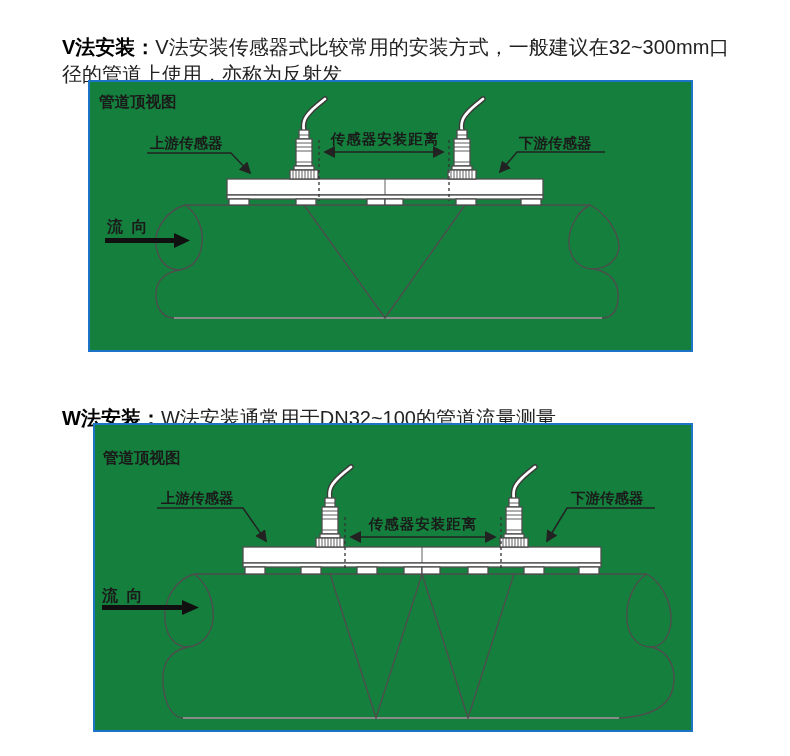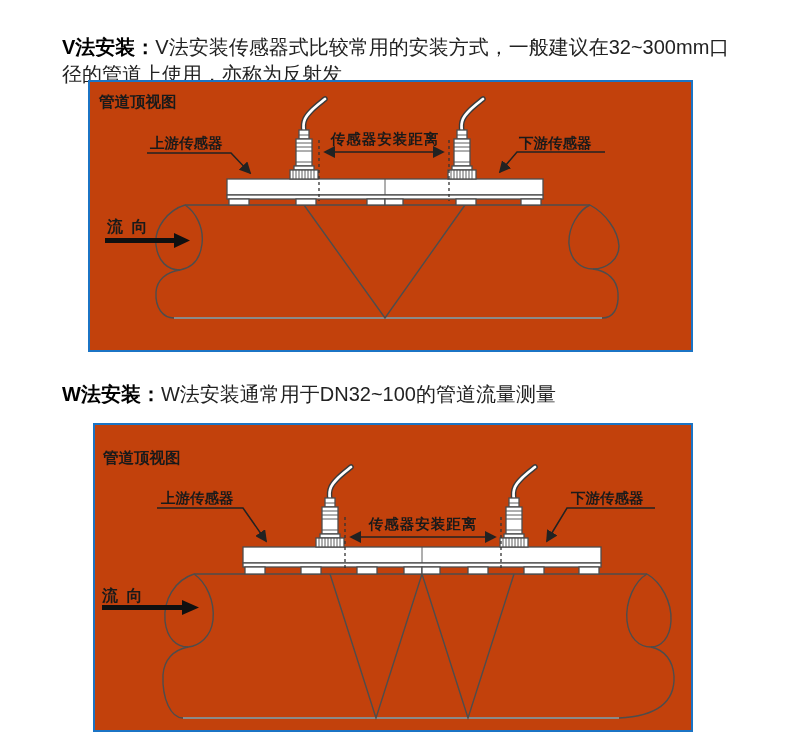--- a/index.html
+++ b/index.html
@@ -5,22 +5,22 @@
   :root{
     --accent:#1b74c5; --line:#4d4d4d; --dim:#222222; --text:#1f1f1f;
   }
   *{box-sizing:border-box;}
   html,body{margin:0;padding:0;background:#ffffff;}
   body{font-family:"Liberation Sans","DejaVu Sans",sans-serif;color:var(--text);}
   .page{position:relative;width:790px;height:756px;background:#fff;overflow:hidden;}
   .para{position:absolute;left:62px;font-size:20px;line-height:27px;color:#222;}
   .para .hd{font-weight:bold;color:#000;}
   .para-v{top:14px;width:668px;}
-  .para-w{top:361px;width:690px;}
-  .figbox{position:absolute;border:2px solid var(--accent);background:#c2410c;}
+  .para-w{top:385px;width:690px;}
+  .figbox{position:absolute;border:2px solid var(--accent);background:#15803d;}
   .figbox-v{left:88px;top:80px;width:605px;height:272px;}
   .figbox-w{left:93px;top:423px;width:600px;height:309px;}
   svg{display:block;}
   
   .ln{stroke:var(--line);fill:none;stroke-width:1.4;}
   .lnb{stroke:#8a8a8a;fill:none;stroke-width:2;}
   .fw{fill:#ffffff;stroke:var(--line);stroke-width:1.3;}
   .thin{stroke:var(--line);fill:none;stroke-width:0.9;}
   .ptr{stroke:var(--dim);fill:none;stroke-width:1.5;}
   .dash{stroke:#333;fill:none;stroke-width:1.3;stroke-dasharray:3,3;}

